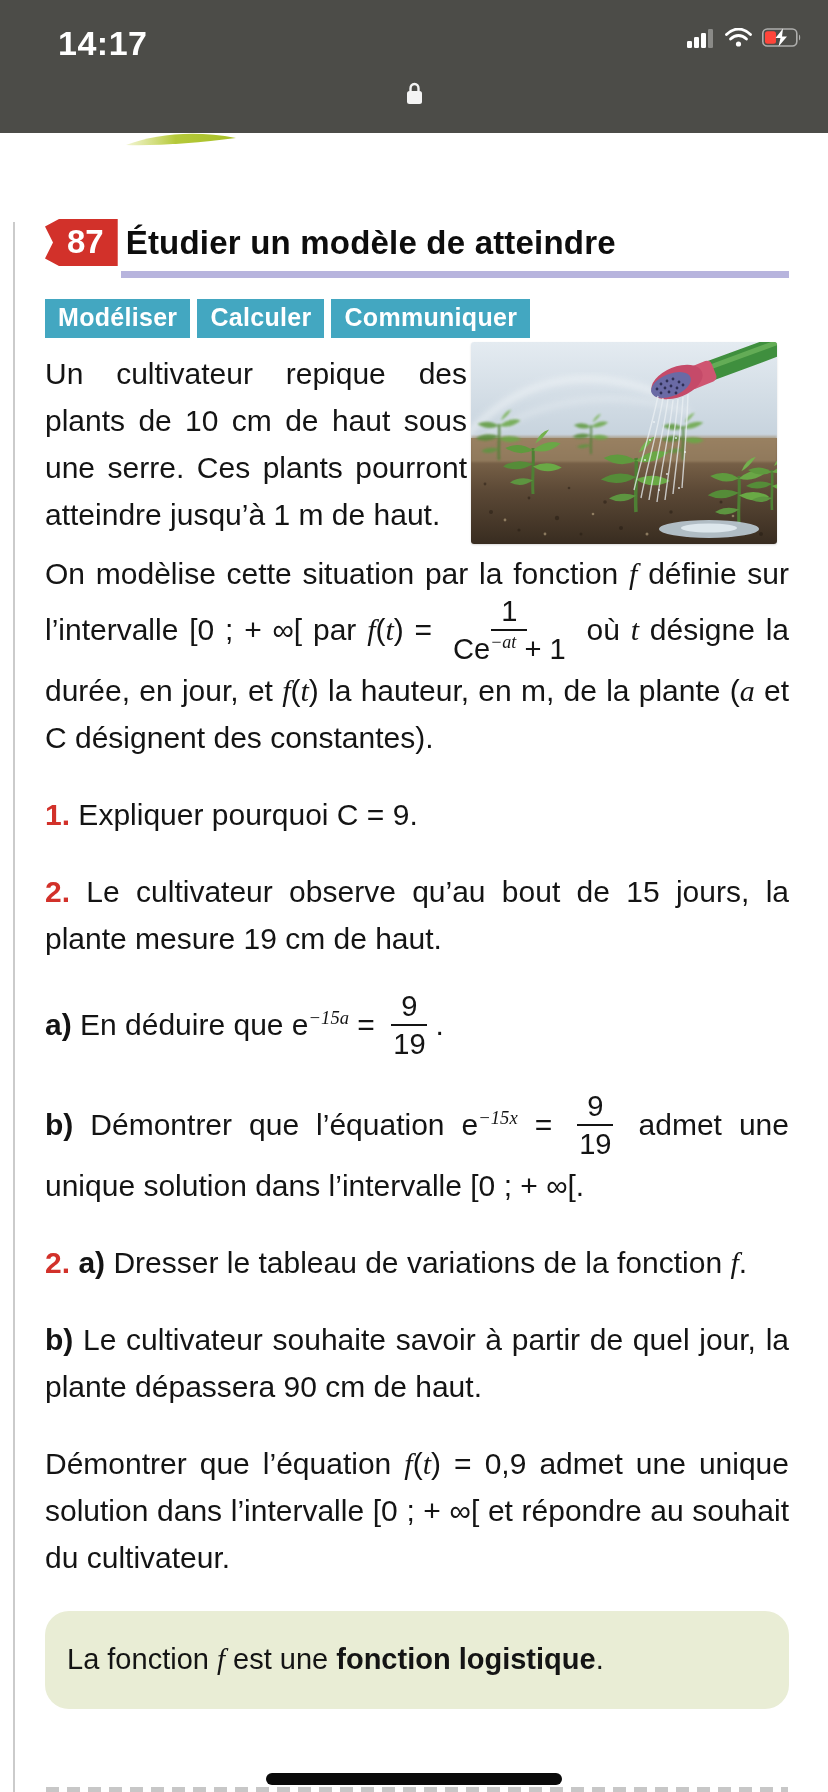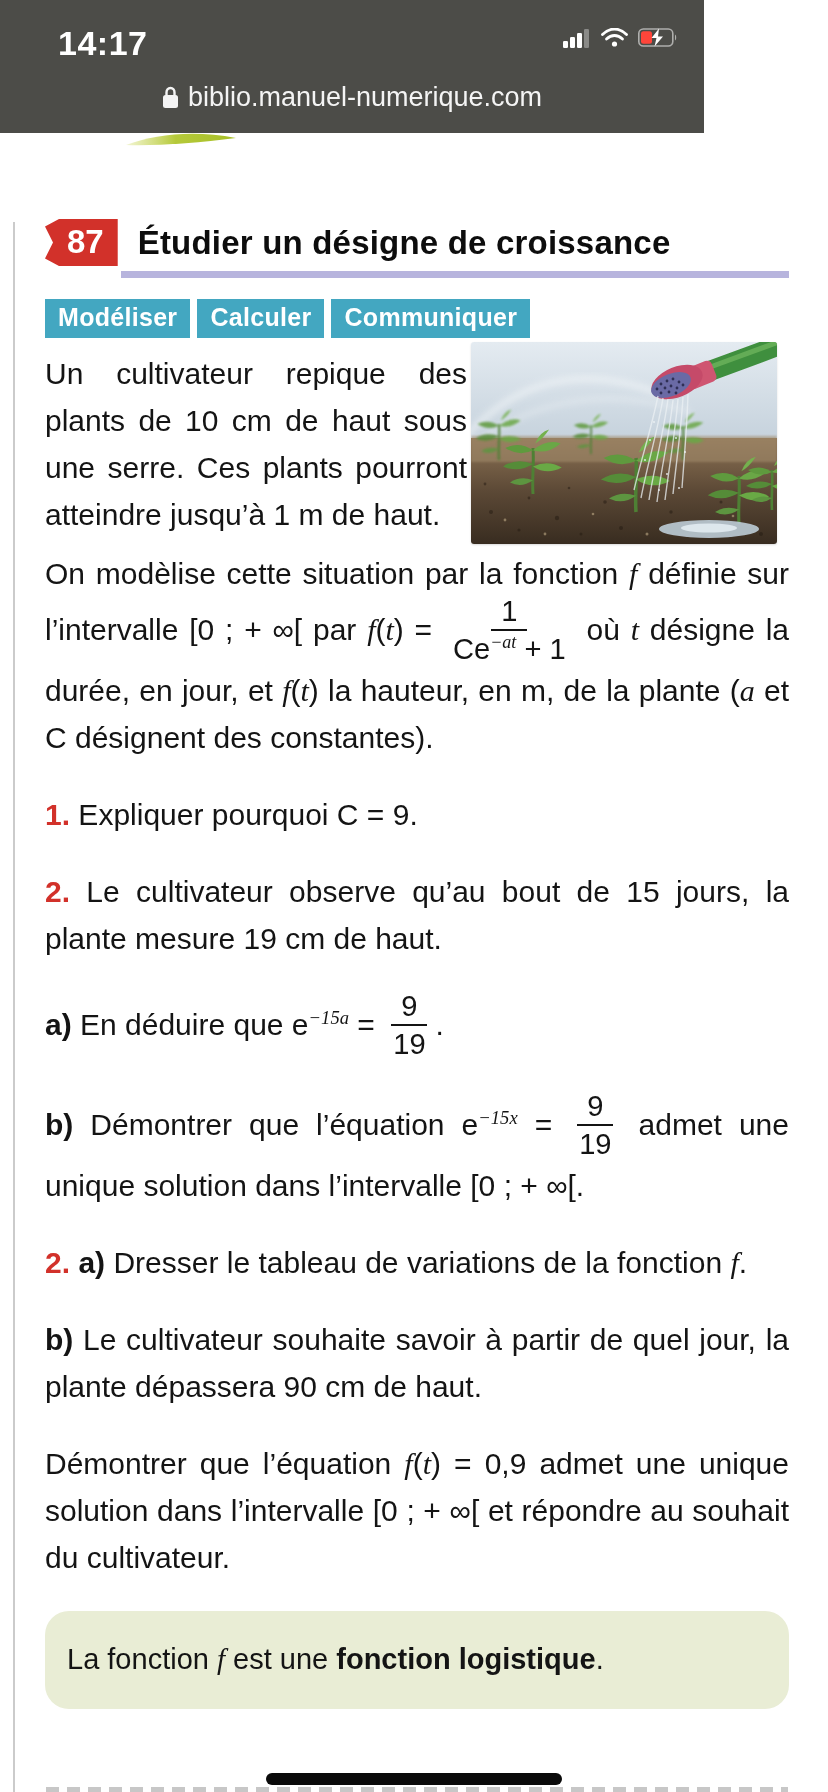--- a/index.html
+++ b/index.html
@@ -1,32 +1,32 @@
 <!DOCTYPE html>
 <html style="--red: #d2312a; --teal: #43a7c1; --lavender: #b7b4dd; --infobg: #e9edd5;"><head>
 <meta charset="utf-8">
 <style>
   html,body{margin:0;padding:0;}
   body{font-family:"Liberation Sans",sans-serif;background:#fff;}
   .screen{position:relative;width:828px;height:1792px;overflow:hidden;background:#ffffff;}
 
   
-  .chrome{position:absolute;top:0;left:0;width:704px;height:133px;background:#4c4c48;}
+  .chrome{position:absolute;top:0;left:0;width:828px;height:133px;background:#4c4c48;}
   .status-row{position:absolute;top:24px;left:0;right:0;height:40px;}
   .time{position:absolute;left:58px;top:0;color:#fff;font-size:34px;font-weight:700;letter-spacing:.5px;}
   .sicons{position:absolute;right:26px;top:4px;display:flex;align-items:center;gap:10px;}
   .url-row{position:absolute;top:82px;left:0;right:0;display:flex;justify-content:center;align-items:center;gap:9px;color:#f4f4f4;font-size:27px;}
 
   
   .swoosh{position:absolute;left:126px;top:130px;}
   .left-line{position:absolute;left:13px;top:222px;bottom:0;width:2px;background:#cbcbcb;}
 
   
   .content{position:absolute;left:45px;top:219px;width:744px;color:#141414;font-size:30px;line-height:47px;}
-  .ex-header{display:flex;align-items:center;gap:20px;}
+  .ex-header{display:flex;align-items:center;gap:8px;}
   .ex-badge{background:var(--red);color:#fff;font-weight:700;font-size:33px;line-height:1;
     padding:6px 14px 8px 22px;
     clip-path:polygon(14px 0%,100% 0%,100% 100%,14px 100%,0% 84%,8px 50%,0% 16%);}
   .ex-title{font-weight:700;font-size:33px;color:#0d0d0d;letter-spacing:.2px;}
   .title-rule{height:7px;background:var(--lavender);margin:5px 0 0 76px;}
   .tag-row{margin-top:21px;display:flex;gap:7px;}
   .tag{background:var(--teal);color:#fff;font-weight:700;font-size:25px;line-height:1;padding:6px 13px 8px;letter-spacing:.3px;}
 
   .intro-wrap{position:relative;margin-top:12px;}
   .intro-para{width:422px;text-align:justify;}
@@ -78,41 +78,40 @@
           <path d="M21 0.5 L13.5 10 L18.5 10 L16.5 18.5 L25 8.5 L20 8.5 Z" fill="#fff"></path>
           <path d="M37 6.5 C38.6 7 38.6 12 37 12.5 Z" fill="#ffffff" fill-opacity="0.55"></path>
         </svg>
       </span>
     </div>
     <div class="url-row">
       <svg width="17" height="23" viewBox="0 0 17 23">
         <rect x="1" y="9" width="15" height="13" rx="2.5" fill="#f4f4f4"></rect>
         <path d="M4.5 9 V6.5 C4.5 4 6 2 8.5 2 C11 2 12.5 4 12.5 6.5 V9" stroke="#f4f4f4" stroke-width="2.4" fill="none"></path>
       </svg>
-      <span>biblio.manuel-numerique.com</span>
     </div>
   </div>
 
   <svg class="swoosh" width="112" height="18" viewBox="0 0 112 18">
     <defs>
       <linearGradient id="sg" x1="0" y1="0" x2="1" y2="0">
         <stop offset="0" stop-color="#c9d64e" stop-opacity="0.25"></stop>
         <stop offset="0.45" stop-color="#b5c93a"></stop>
         <stop offset="1" stop-color="#a7bf26"></stop>
       </linearGradient>
     </defs>
     <path d="M0 15 C30 4 68 0 110 8 C72 13 30 16 0 15 Z" fill="url(#sg)"></path>
   </svg>
   <div class="left-line"></div>
 
   <div class="content">
 
     <div class="ex-header">
       <span class="ex-badge">87</span>
-      <span class="ex-title">Étudier un désigne de croissance</span>
+      <span class="ex-title">Étudier un modèle de atteindre</span>
     </div>
     <div class="title-rule"></div>
 
     <div class="tag-row">
       <span class="tag">Modéliser</span>
       <span class="tag">Calculer</span>
       <span class="tag">Communiquer</span>
     </div>
 
     <div class="intro-wrap">

